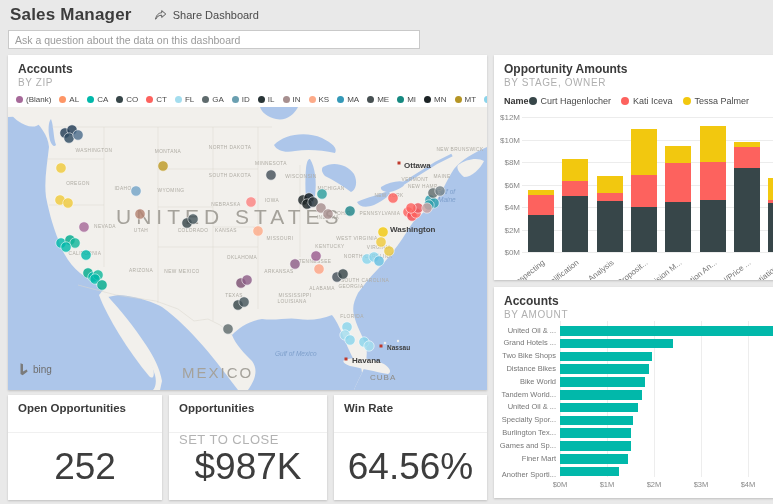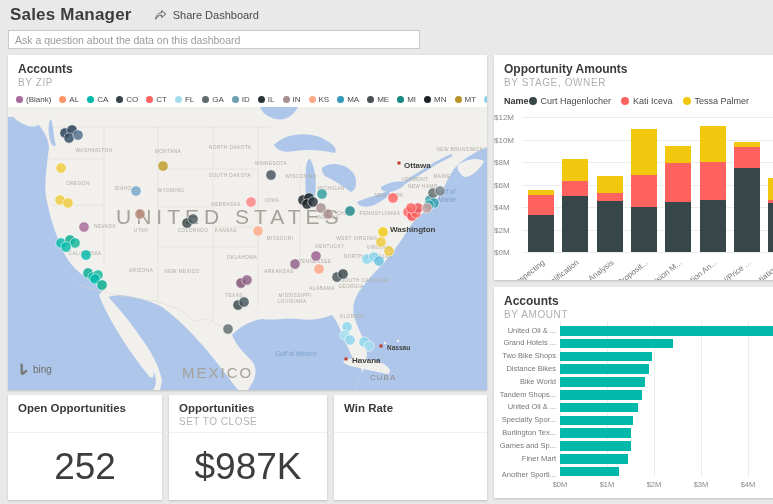--- a/index.html
+++ b/index.html
@@ -31,35 +31,35 @@
   .st-region{font-size:8px;fill:#8F8C86;letter-spacing:1px;}
   .st-city{font-size:8px;fill:#3E3E3E;font-weight:bold;}
   .st-city-sm{font-size:6.5px;fill:#3E3E3E;font-weight:bold;}
   .st-water{font-size:6.5px;fill:#7FA0CC;font-style:italic;}
   
   #tile-opp{left:494px;top:55px;width:312px;height:225px;}
   .opp-legend{position:absolute;left:10px;top:41px;display:flex;align-items:center;
               font-size:9px;color:#4A4A4A;}
   .opp-legend .lt{font-weight:bold;color:#333;}
   .h-grid{position:absolute;height:1px;background:#ECECEC;}
-  .y-lab{position:absolute;width:26px;text-align:left;font-size:8px;color:#888;}
+  .y-lab{position:absolute;width:26px;text-align:right;font-size:8px;color:#888;}
   .seg{position:absolute;}
   .x-lab{position:absolute;width:86px;text-align:right;font-size:8px;color:#777;
          white-space:nowrap;transform:rotate(-38deg);transform-origin:100% 0;}
   
   #tile-acc{left:494px;top:287px;width:312px;height:211px;}
   .v-grid{position:absolute;width:1px;background:#EDEDED;}
   .a-lab{position:absolute;left:0;width:62px;text-align:right;font-size:7.5px;color:#777;
          white-space:nowrap;overflow:hidden;}
   .a-bar{position:absolute;}
   .t-lab{position:absolute;width:30px;text-align:center;font-size:7.5px;color:#888;}
   
   .kpi .k-head{padding:7px 10px 6px 10px;border-bottom:1px solid #F0F0F0;height:24px;}
   .k-title{font-size:11.5px;font-weight:bold;color:#3A3A3A;}
-  .k-sub{font-size:10px;color:#B3B3B3;letter-spacing:.5px;margin-top:2px;}
+  .k-sub{font-size:13px;color:#B3B3B3;letter-spacing:.5px;margin-top:18px;}
   .k-val{position:absolute;left:0;right:0;top:38px;bottom:0;display:flex;align-items:center;
          justify-content:center;font-size:37px;font-weight:300;color:#3D3D3D;}
   #kpi-1{left:8px;top:395px;width:154px;height:105px;}
   #kpi-2{left:169px;top:395px;width:158px;height:105px;}
   #kpi-3{left:334px;top:395px;width:153px;height:105px;}
 </style>
 </head>
 <body>
 
 <div class="hdr">
@@ -419,21 +419,21 @@
       <div class="a-lab" style="top: 38.5px;">United Oil &amp; ...</div>
       <div class="a-bar" style="left: 66px; top: 39px; width: 213.85px; height: 9.6px; background: rgb(1, 184, 170);"></div>
       <div class="a-lab" style="top: 51.3px;">Grand Hotels ...</div>
       <div class="a-bar" style="left: 66px; top: 51.8px; width: 112.8px; height: 9.6px; background: rgb(1, 184, 170);"></div>
       <div class="a-lab" style="top: 64.1px;">Two Bike Shops</div>
       <div class="a-bar" style="left: 66px; top: 64.6px; width: 91.65px; height: 9.6px; background: rgb(1, 184, 170);"></div>
       <div class="a-lab" style="top: 76.9px;">Distance Bikes</div>
       <div class="a-bar" style="left: 66px; top: 77.4px; width: 89.3px; height: 9.6px; background: rgb(1, 184, 170);"></div>
       <div class="a-lab" style="top: 89.7px;">Bike World</div>
       <div class="a-bar" style="left: 66px; top: 90.2px; width: 84.6px; height: 9.6px; background: rgb(1, 184, 170);"></div>
-      <div class="a-lab" style="top: 102.5px;">Tandem Shops...</div>
+      <div class="a-lab" style="top: 102.5px;">Tandem World...</div>
       <div class="a-bar" style="left: 66px; top: 103px; width: 82.25px; height: 9.6px; background: rgb(1, 184, 170);"></div>
       <div class="a-lab" style="top: 115.3px;">United Oil &amp; ...</div>
       <div class="a-bar" style="left: 66px; top: 115.8px; width: 77.55px; height: 9.6px; background: rgb(1, 184, 170);"></div>
       <div class="a-lab" style="top: 128.1px;">Specialty Spor...</div>
       <div class="a-bar" style="left: 66px; top: 128.6px; width: 72.85px; height: 9.6px; background: rgb(1, 184, 170);"></div>
       <div class="a-lab" style="top: 140.9px;">Burlington Tex...</div>
       <div class="a-bar" style="left: 66px; top: 141.4px; width: 71.44px; height: 9.6px; background: rgb(1, 184, 170);"></div>
       <div class="a-lab" style="top: 153.7px;">Games and Sp...</div>
       <div class="a-bar" style="left: 66px; top: 154.2px; width: 70.5px; height: 9.6px; background: rgb(1, 184, 170);"></div>
       <div class="a-lab" style="top: 166.5px;">Finer Mart</div>
@@ -453,13 +453,14 @@
   <div class="k-head">
     <div class="k-title">Opportunities</div>
     <div class="k-sub">SET TO CLOSE</div>
   </div>
   <div class="k-val">$987K</div>
 </div>
 <div class="tile kpi" id="kpi-3">
   <div class="k-head">
     <div class="k-title">Win Rate</div>
   </div>
+  <div class="k-val">64.56%</div>
 </div>
 
 </body></html>

